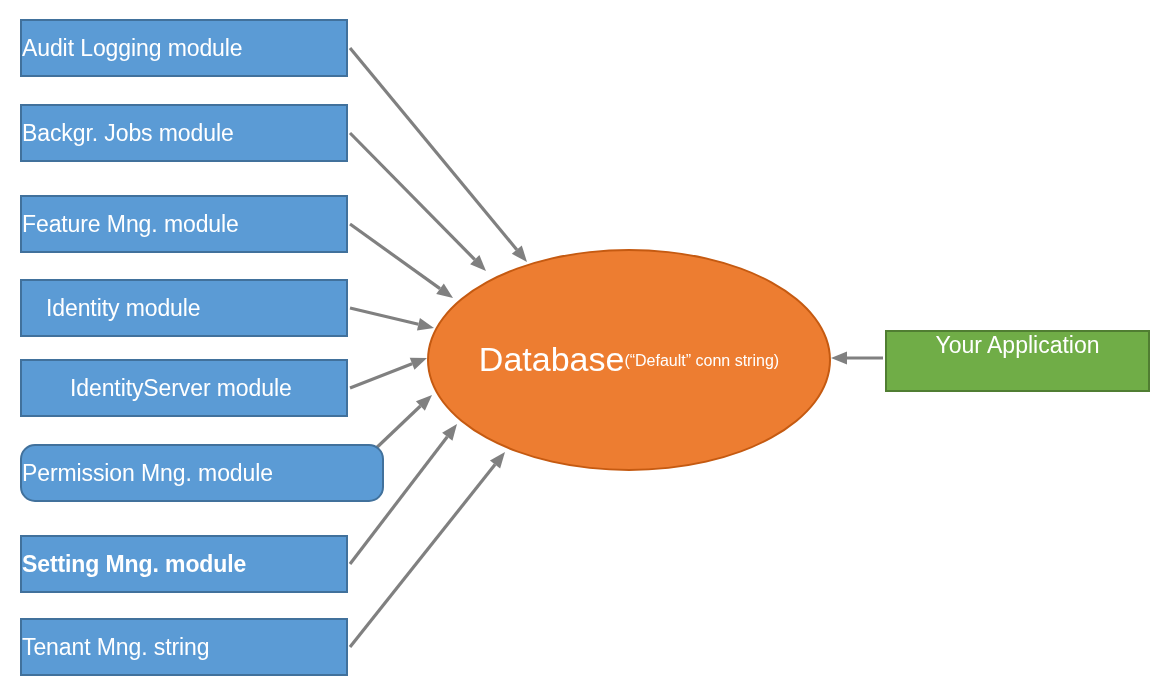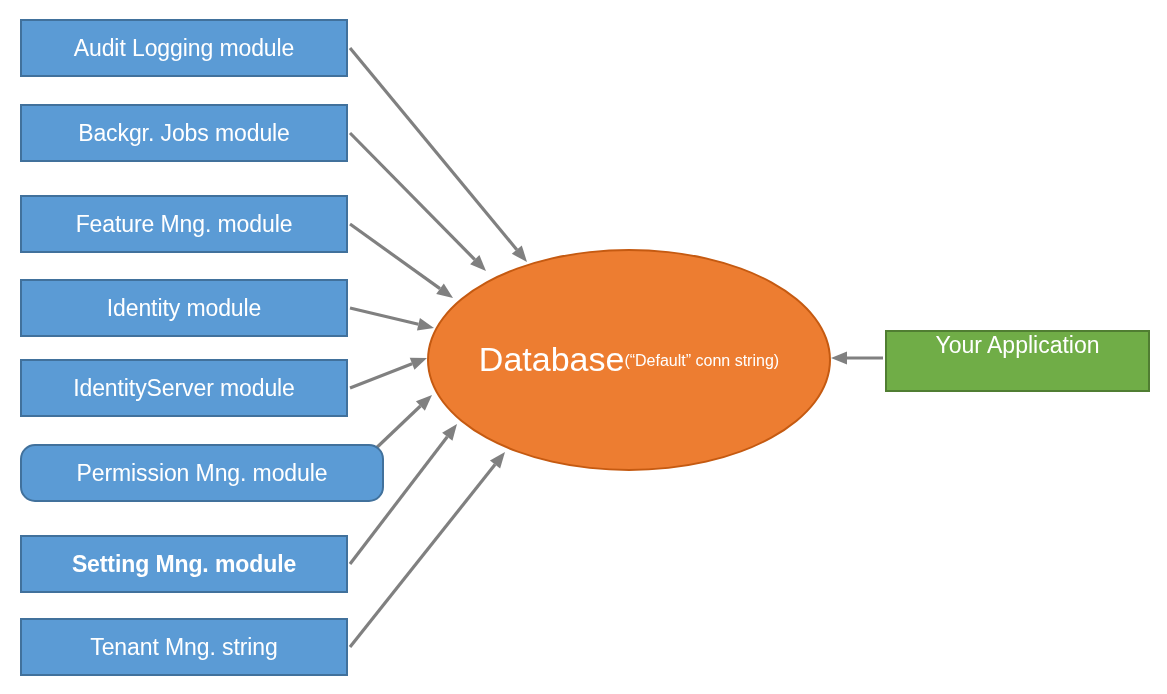--- a/index.html
+++ b/index.html
@@ -25,21 +25,21 @@
     height: 694px;
     pointer-events: none;
   }
   .module-box {
     position: absolute;
     box-sizing: border-box;
     background: #5B9BD5;
     border: 2px solid #41719C;
     display: flex;
     align-items: center;
-    justify-content: center;
+    justify-content: flex-start;
     color: #ffffff;
     font-size: 23px;
     font-family: "Liberation Sans", sans-serif;
     letter-spacing: -0.1px;
     white-space: nowrap;
   }
   .app-box {
     position: absolute;
     box-sizing: border-box;
     background: #70AD47;
@@ -121,24 +121,24 @@
 
   <div class="module-box" style="left: 20px; top: 19px; width: 328px; height: 58px;">
     <span>Audit Logging module</span>
   </div>
   <div class="module-box" style="left: 20px; top: 104px; width: 328px; height: 58px;">
     <span>Backgr. Jobs module</span>
   </div>
   <div class="module-box" style="left: 20px; top: 195px; width: 328px; height: 58px;">
     <span>Feature Mng. module</span>
   </div>
-  <div class="module-box" style="left: 20px; top: 279px; width: 328px; height: 58px;">
+  <div class="module-box" style="left: 20px; top: 279px; width: 328px; height: 58px; padding-left: 24px;">
     <span>Identity module</span>
   </div>
-  <div class="module-box" style="left: 20px; top: 359px; width: 328px; height: 58px;">
+  <div class="module-box" style="left: 20px; top: 359px; width: 328px; height: 58px; padding-left: 48px;">
     <span>IdentityServer module</span>
   </div>
   <div class="module-box" style="left: 20px; top: 444px; width: 364px; height: 58px; border-radius: 15px;">
     <span>Permission Mng. module</span>
   </div>
   <div class="module-box" style="left: 20px; top: 535px; width: 328px; height: 58px; font-weight: bold;">
     <span>Setting Mng. module</span>
   </div>
   <div class="module-box" style="left: 20px; top: 618px; width: 328px; height: 58px;">
     <span>Tenant Mng. string</span>

